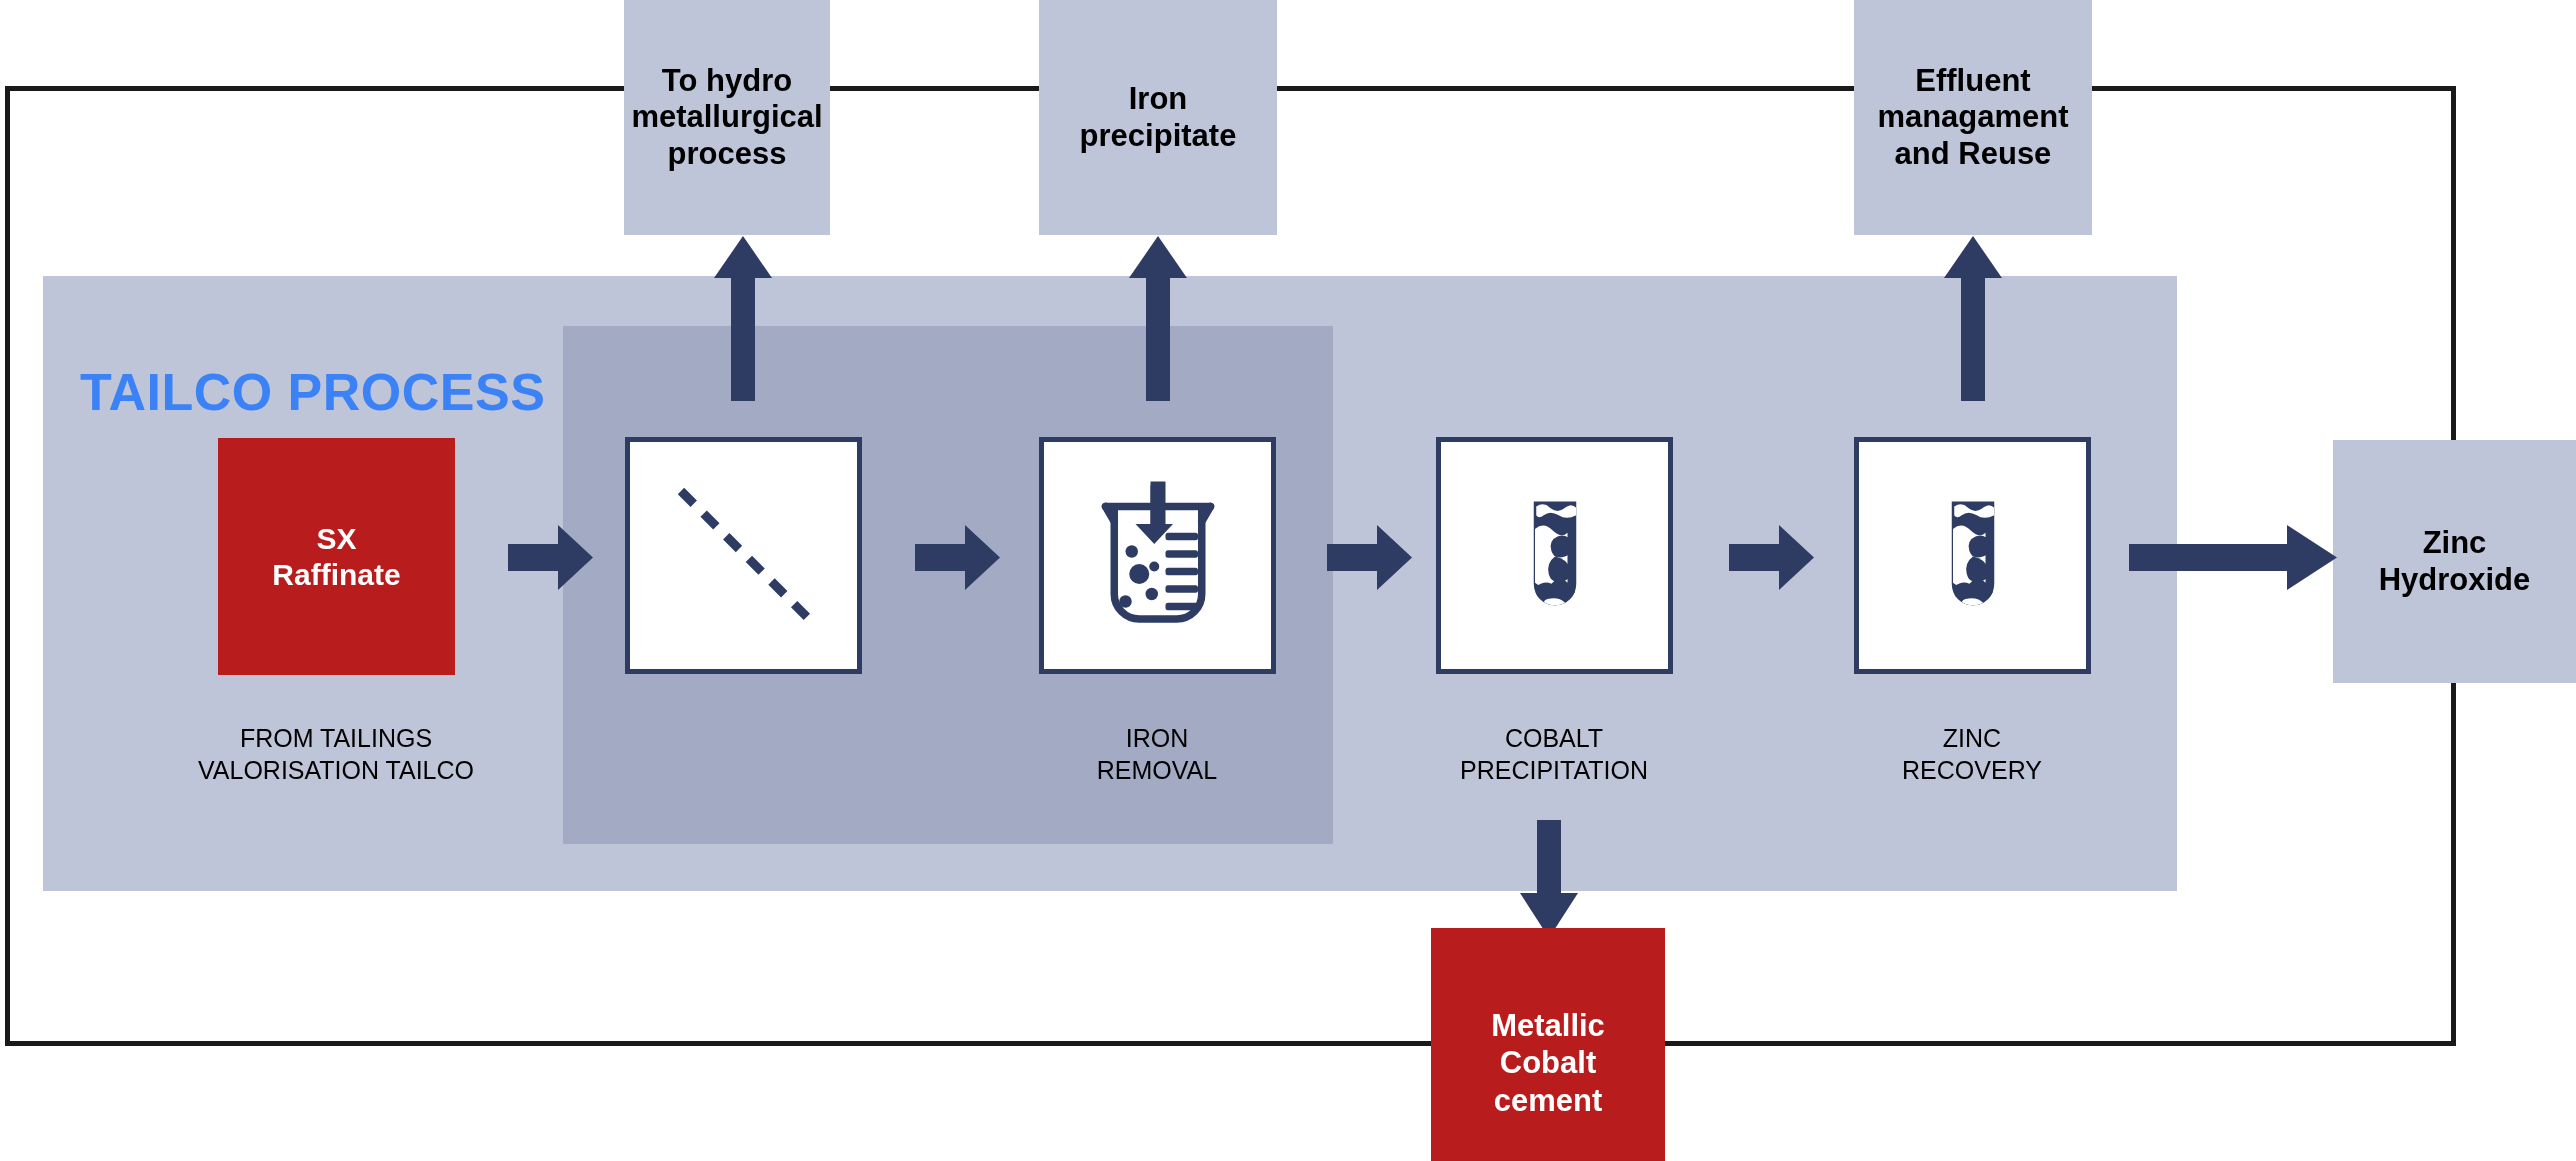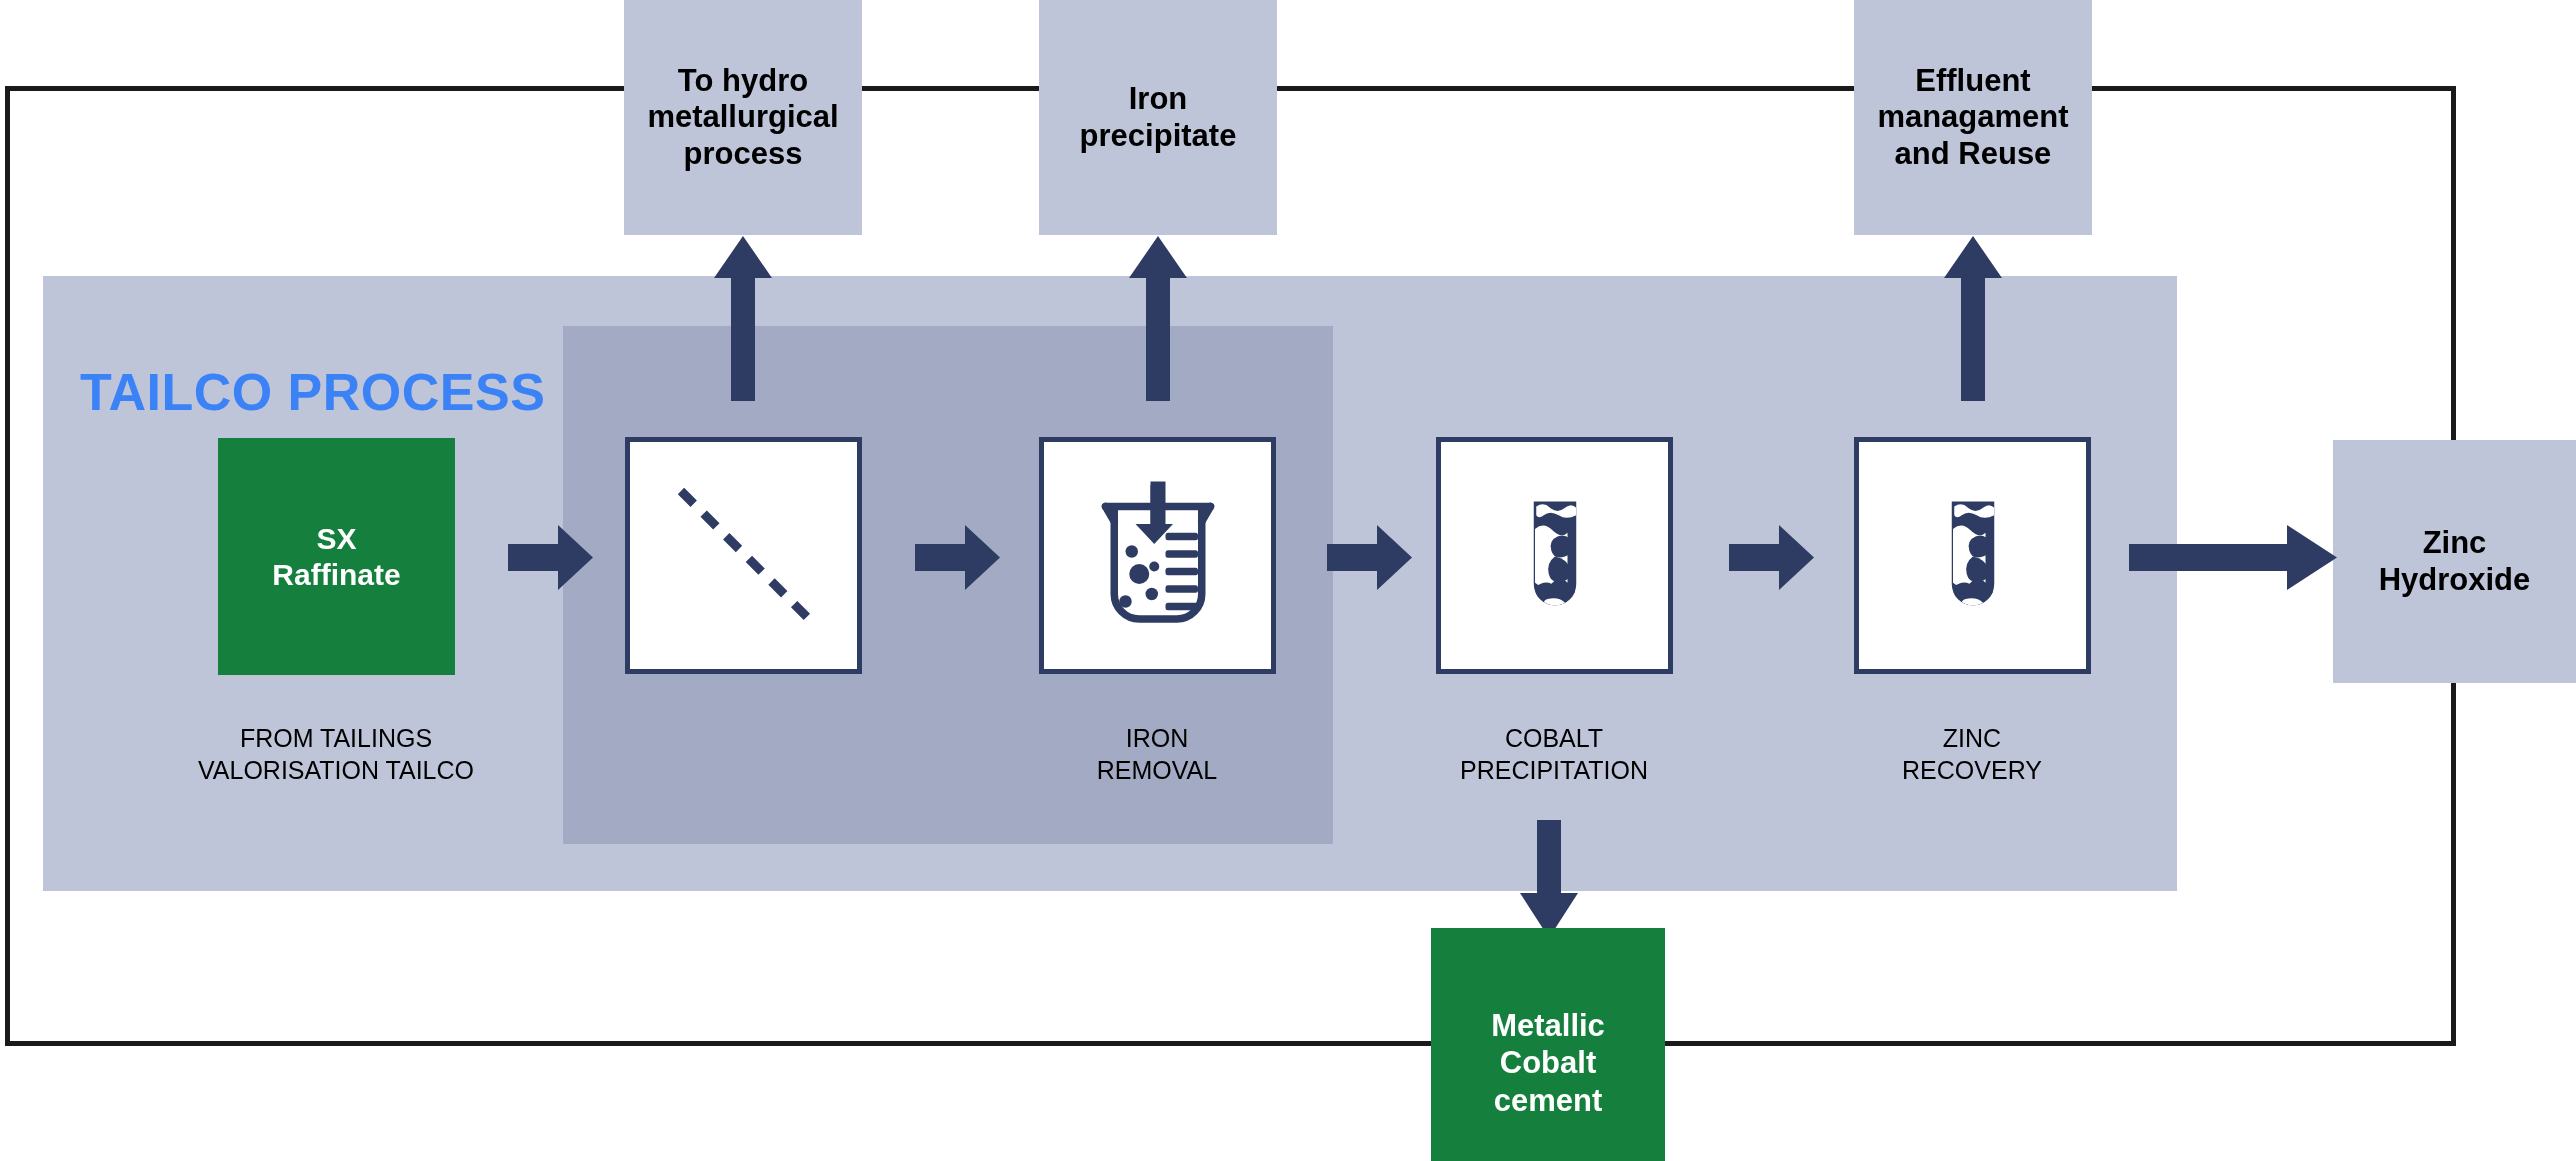--- a/index.html
+++ b/index.html
@@ -51,21 +51,21 @@
     display: flex;
     align-items: center;
     justify-content: center;
     text-align: center;
     color: #000000;
     font-weight: 700;
     line-height: 1.18;
   }
   .box-dark {
     position: absolute;
-    background: #15803d;
+    background: #b91c1c;
     display: flex;
     align-items: center;
     justify-content: center;
     text-align: center;
     color: #ffffff;
     font-weight: 700;
     line-height: 1.2;
   }
 
   
@@ -104,21 +104,21 @@
   <div class="frame-line" style="left:5px; top:86px; width:5px; height:960px;"></div>
   <div class="frame-line" style="left:5px; top:1041px; width:2451px; height:5px;"></div>
   <div class="frame-line" style="left:2451px; top:86px; width:5px; height:960px;"></div>
 
   <div class="panel-outer" style="left:43px; top:276px; width:2134px; height:615px;"></div>
 
   <div class="panel-inner" style="left:563px; top:326px; width:770px; height:518px;"></div>
 
   <div class="tailco-title" style="left:80px; top:338px;">TAILCO PROCESS</div>
 
-  <div class="box-light" style="left:624px; top:0px; width:238px; height:235px; font-size:31px;">
+  <div class="box-light" style="left:624px; top:0px; width:206px; height:235px; font-size:31px;">
     <span style="white-space:pre-line;">To hydro
 metallurgical
 process</span>
   </div>
 
   <div class="box-light" style="left:1039px; top:0px; width:238px; height:235px; font-size:31px;">
     <span style="white-space:pre-line;">Iron
 precipitate</span>
   </div>
 

